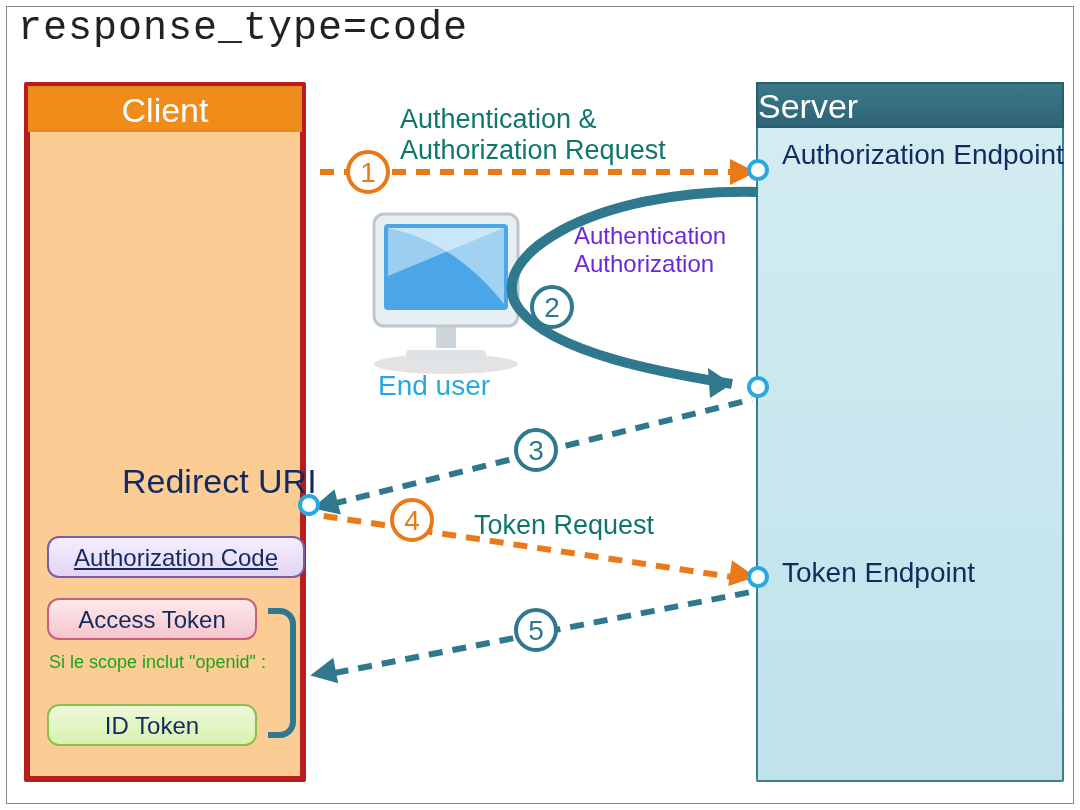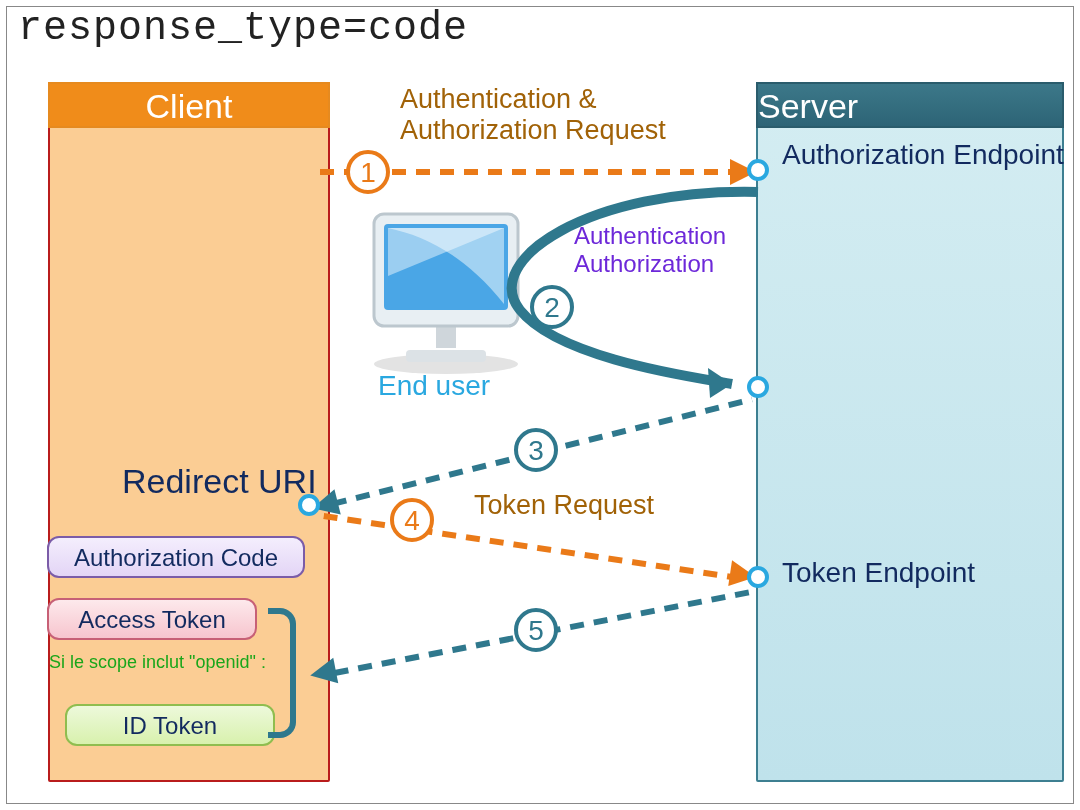--- a/index.html
+++ b/index.html
@@ -24,26 +24,26 @@
     top: 6px;
     font-family: 'Courier New', monospace;
     font-size: 40px;
     color: #222;
     letter-spacing: 1px;
   }
 
   
   .client-box {
     position: absolute;
-    left: 48px;
+    left: 24px;
     top: 82px;
     width: 282px;
     height: 700px;
     background: #fbcd94;
-    border: 2px solid #b91c1c;
+    border: 6px solid #b91c1c;
     border-radius: 2px;
   }
   .client-header {
     position: absolute;
     left: -2px; top: -2px; right: -2px;
     height: 46px;
     background: #f08c1a;
     color: #fff;
     font-size: 34px;
     text-align: center;
@@ -98,21 +98,21 @@
   .pill.access   { background: linear-gradient(180deg,#fde9ec,#f7c5ce); border:2px solid #c76076; width:210px;}
   .pill.idtoken  { background: linear-gradient(180deg,#edf9db,#d8f1ad); border:2px solid #8fbd4f; width:210px;}
 
   .scope-note {
     position:absolute; font-size:18px; color:#1aa61a; line-height:1.15;
   }
 
   .end-user-label { position:absolute; color:#2aa8e0; font-size:28px;text-align:right; }
 
   .flow-label { position:absolute; font-size:27px; line-height:1.15; }
-  .flow-label.orange { color:#a16207; }
+  .flow-label.orange { color:#0f766e;margin-top:20px; }
   .flow-label.teal   { color:#6d28d9; }
 
   
   .dline {
     position:absolute;
     background-repeat: repeat-x;
     height: 6px;
   }
   .dline.orange { background-image: linear-gradient(90deg,#ea7a18 0 14px, transparent 14px 24px); background-size:24px 6px;}
   .dline.teal   { background-image: linear-gradient(90deg,#2f788d 0 14px, transparent 14px 24px); background-size:24px 6px;}
@@ -166,24 +166,24 @@
 <div class="outer-frame"></div>
 
 <div class="title">response_type=code</div>
 
 <div class="client-box">
   <div class="client-header">Client</div>
 </div>
 
 <div class="client-label" style="left:122px; top:462px;">Redirect URI</div>
 
-<div class="pill authcode" style="left:47px; top:536px;">Authorization Code</div>
+<div class="pill authcode" style="left:47px; top:536px;text-decoration:underline;">Authorization Code</div>
 <div class="pill access" style="left:47px; top:598px;">Access Token</div>
 <div class="scope-note" style="left:49px; top:652px; width:220px;">Si le scope inclut "openid" :</div>
-<div class="pill idtoken" style="left:47px; top:704px;margin-left:18px;">ID Token</div>
+<div class="pill idtoken" style="left:47px; top:704px;">ID Token</div>
 
 <div class="bracket" style="left:268px; top:608px; height:130px;"></div>
 
 <div class="server-box">
   <div class="server-header">Server</div>
 </div>
 <div class="server-text" style="left:782px; top:138px;">Authorization Endpoint</div>
 <div class="server-text" style="left:782px; top:556px;">Token Endpoint</div>
 
 <div class="monitor" style="left:356px; top:206px;">

